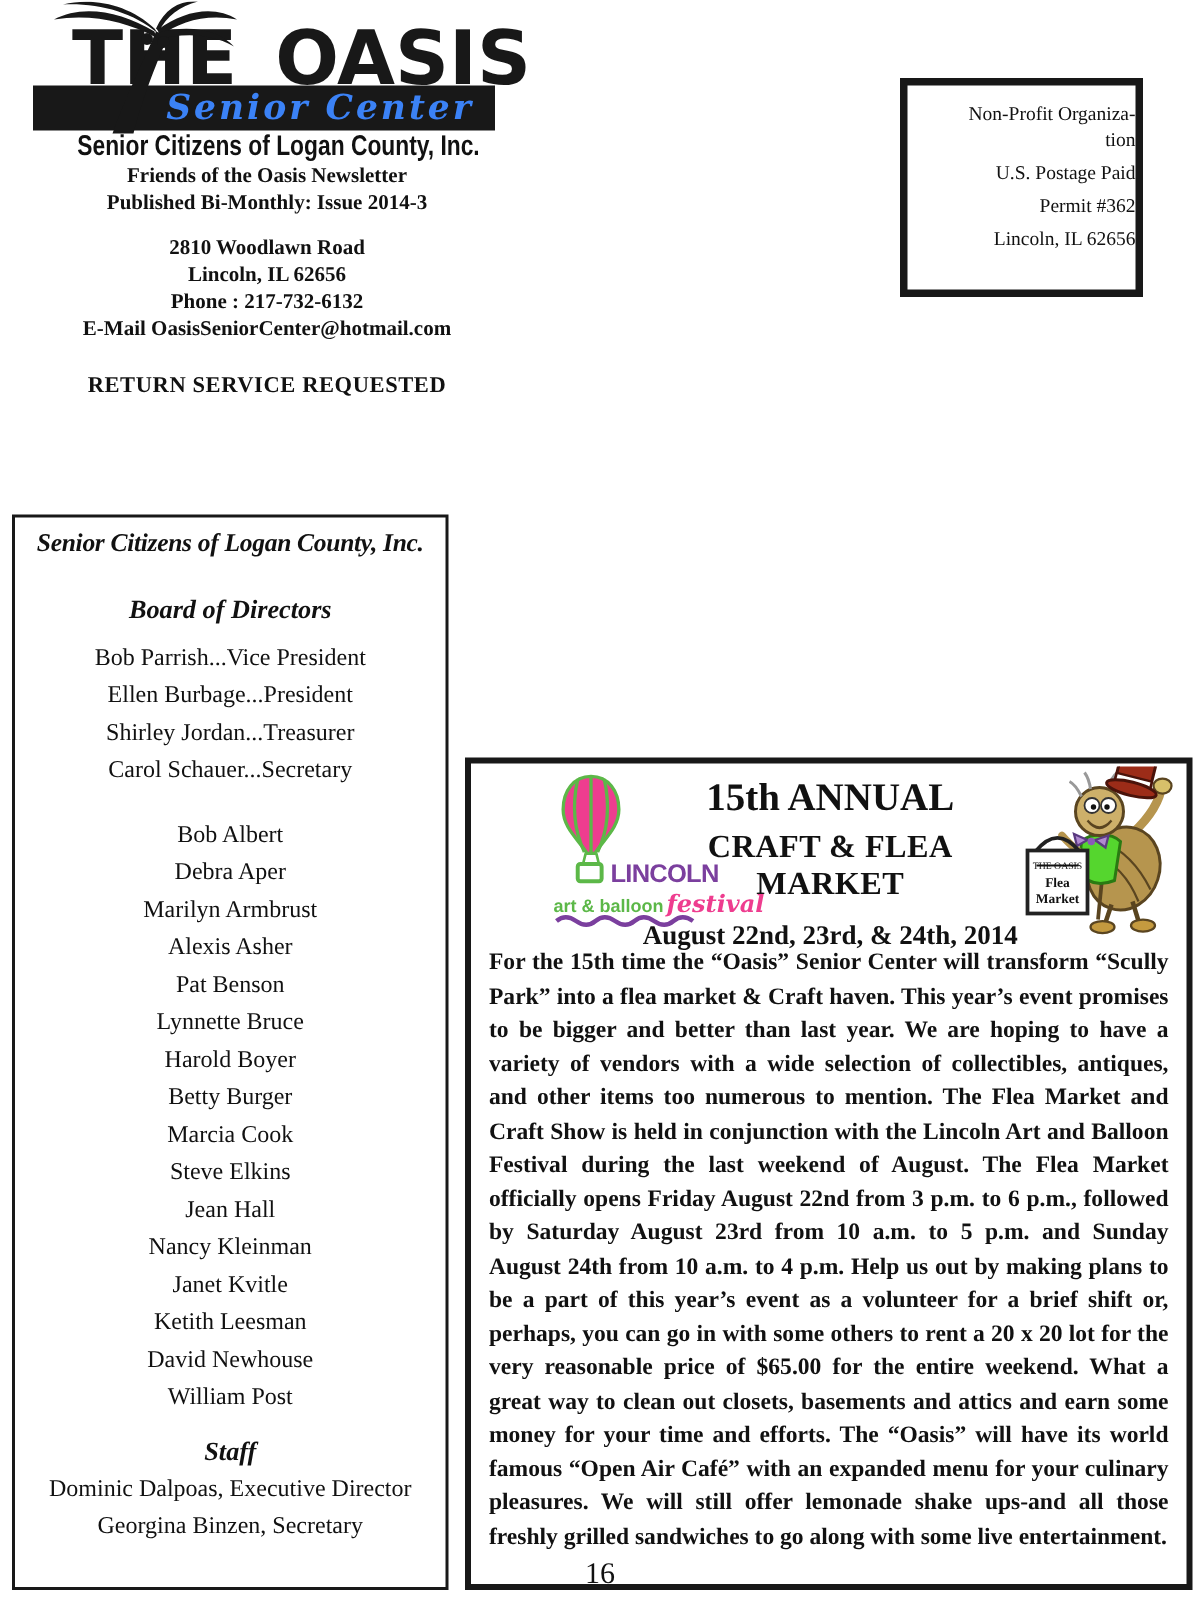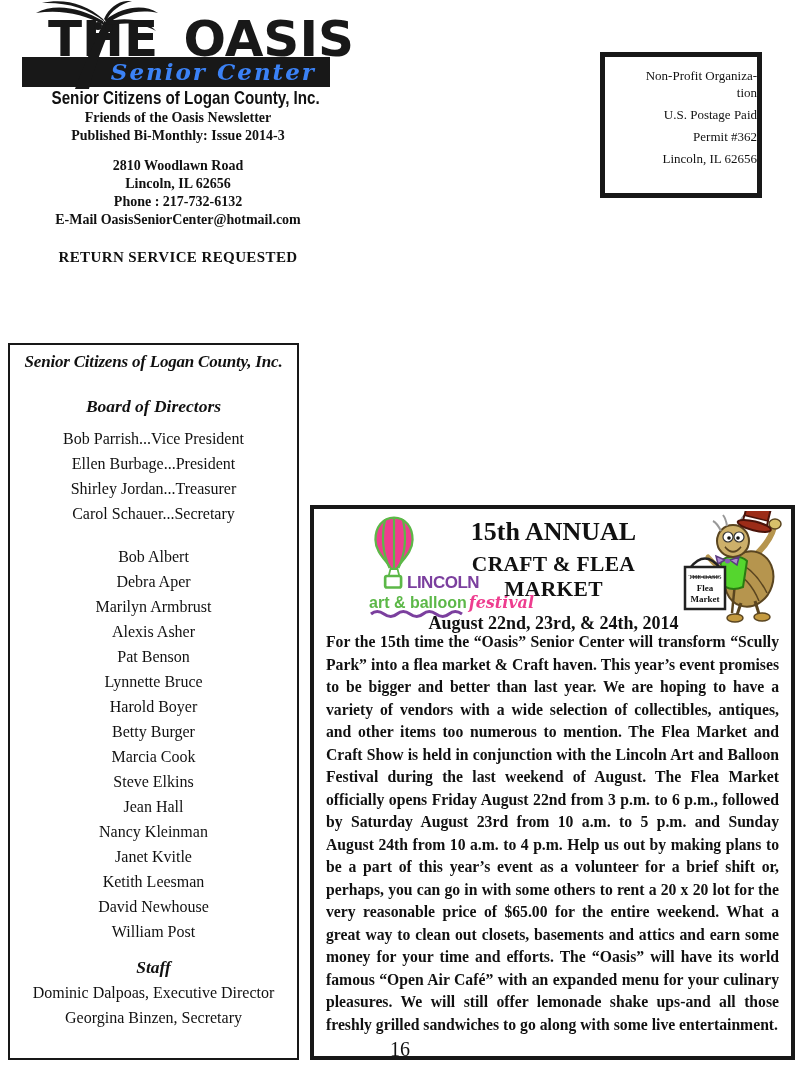--- a/index.html
+++ b/index.html
@@ -43,21 +43,21 @@
   .bb-staff { margin-top:2px; font-size:16px; line-height:25px; }
 
   
   .event-box { position:absolute; left:310px; top:505px; width:485px; height:555px; border:4px solid #181818; }
   .event-header { position:relative; height:122px; }
   .festival-logo { position:absolute; left:5px; top:4px; width:112px; height:114px;margin-left:48px; }
   .balloon-svg { position:absolute; left:4px; top:0; width:46px; height:80px; }
   .lincoln-word { position:absolute; left:40px; top:60px; font-family:"Liberation Sans", sans-serif;
                   font-weight:bold; font-size:17px; letter-spacing:-0.5px; color:#7b3f9e; }
   .tagline { position:absolute; left:2px; top:80px; white-space:nowrap; }
-  .tagline .artballoon { font-family:"Liberation Sans", sans-serif; font-weight:bold; font-size:16px; color:#5cb848; }
+  .tagline .artballoon { font-family:"Liberation Sans", sans-serif; font-weight:bold; font-size:12px; color:#5cb848; }
   .tagline .festival { font-family:"DejaVu Serif", serif; font-style:italic; font-weight:bold;
                        font-size:16px; color:#ee3d8f; margin-left:2px; }
   .squiggle { position:absolute; left:2px; top:96px; width:102px; height:10px; }
   .event-titles { position:absolute; left:112px; right:110px; top:0; height:122px; text-align:center; }
   .ev-t1 { margin-top:8px;  font-weight:bold; font-size:26px; }
   .ev-t2 { margin-top:5px;  font-weight:bold; font-size:21.5px; letter-spacing:0.3px; }
   .ev-t3 { margin-top:11px; font-weight:bold; font-size:18px; }
   .flea-svg { position:absolute; right:2px; top:2px; width:106px; height:115px; }
   .article { padding:0 12px; text-align:justify; font-size:15.7px; line-height:22.5px;font-weight:bold; }
 

